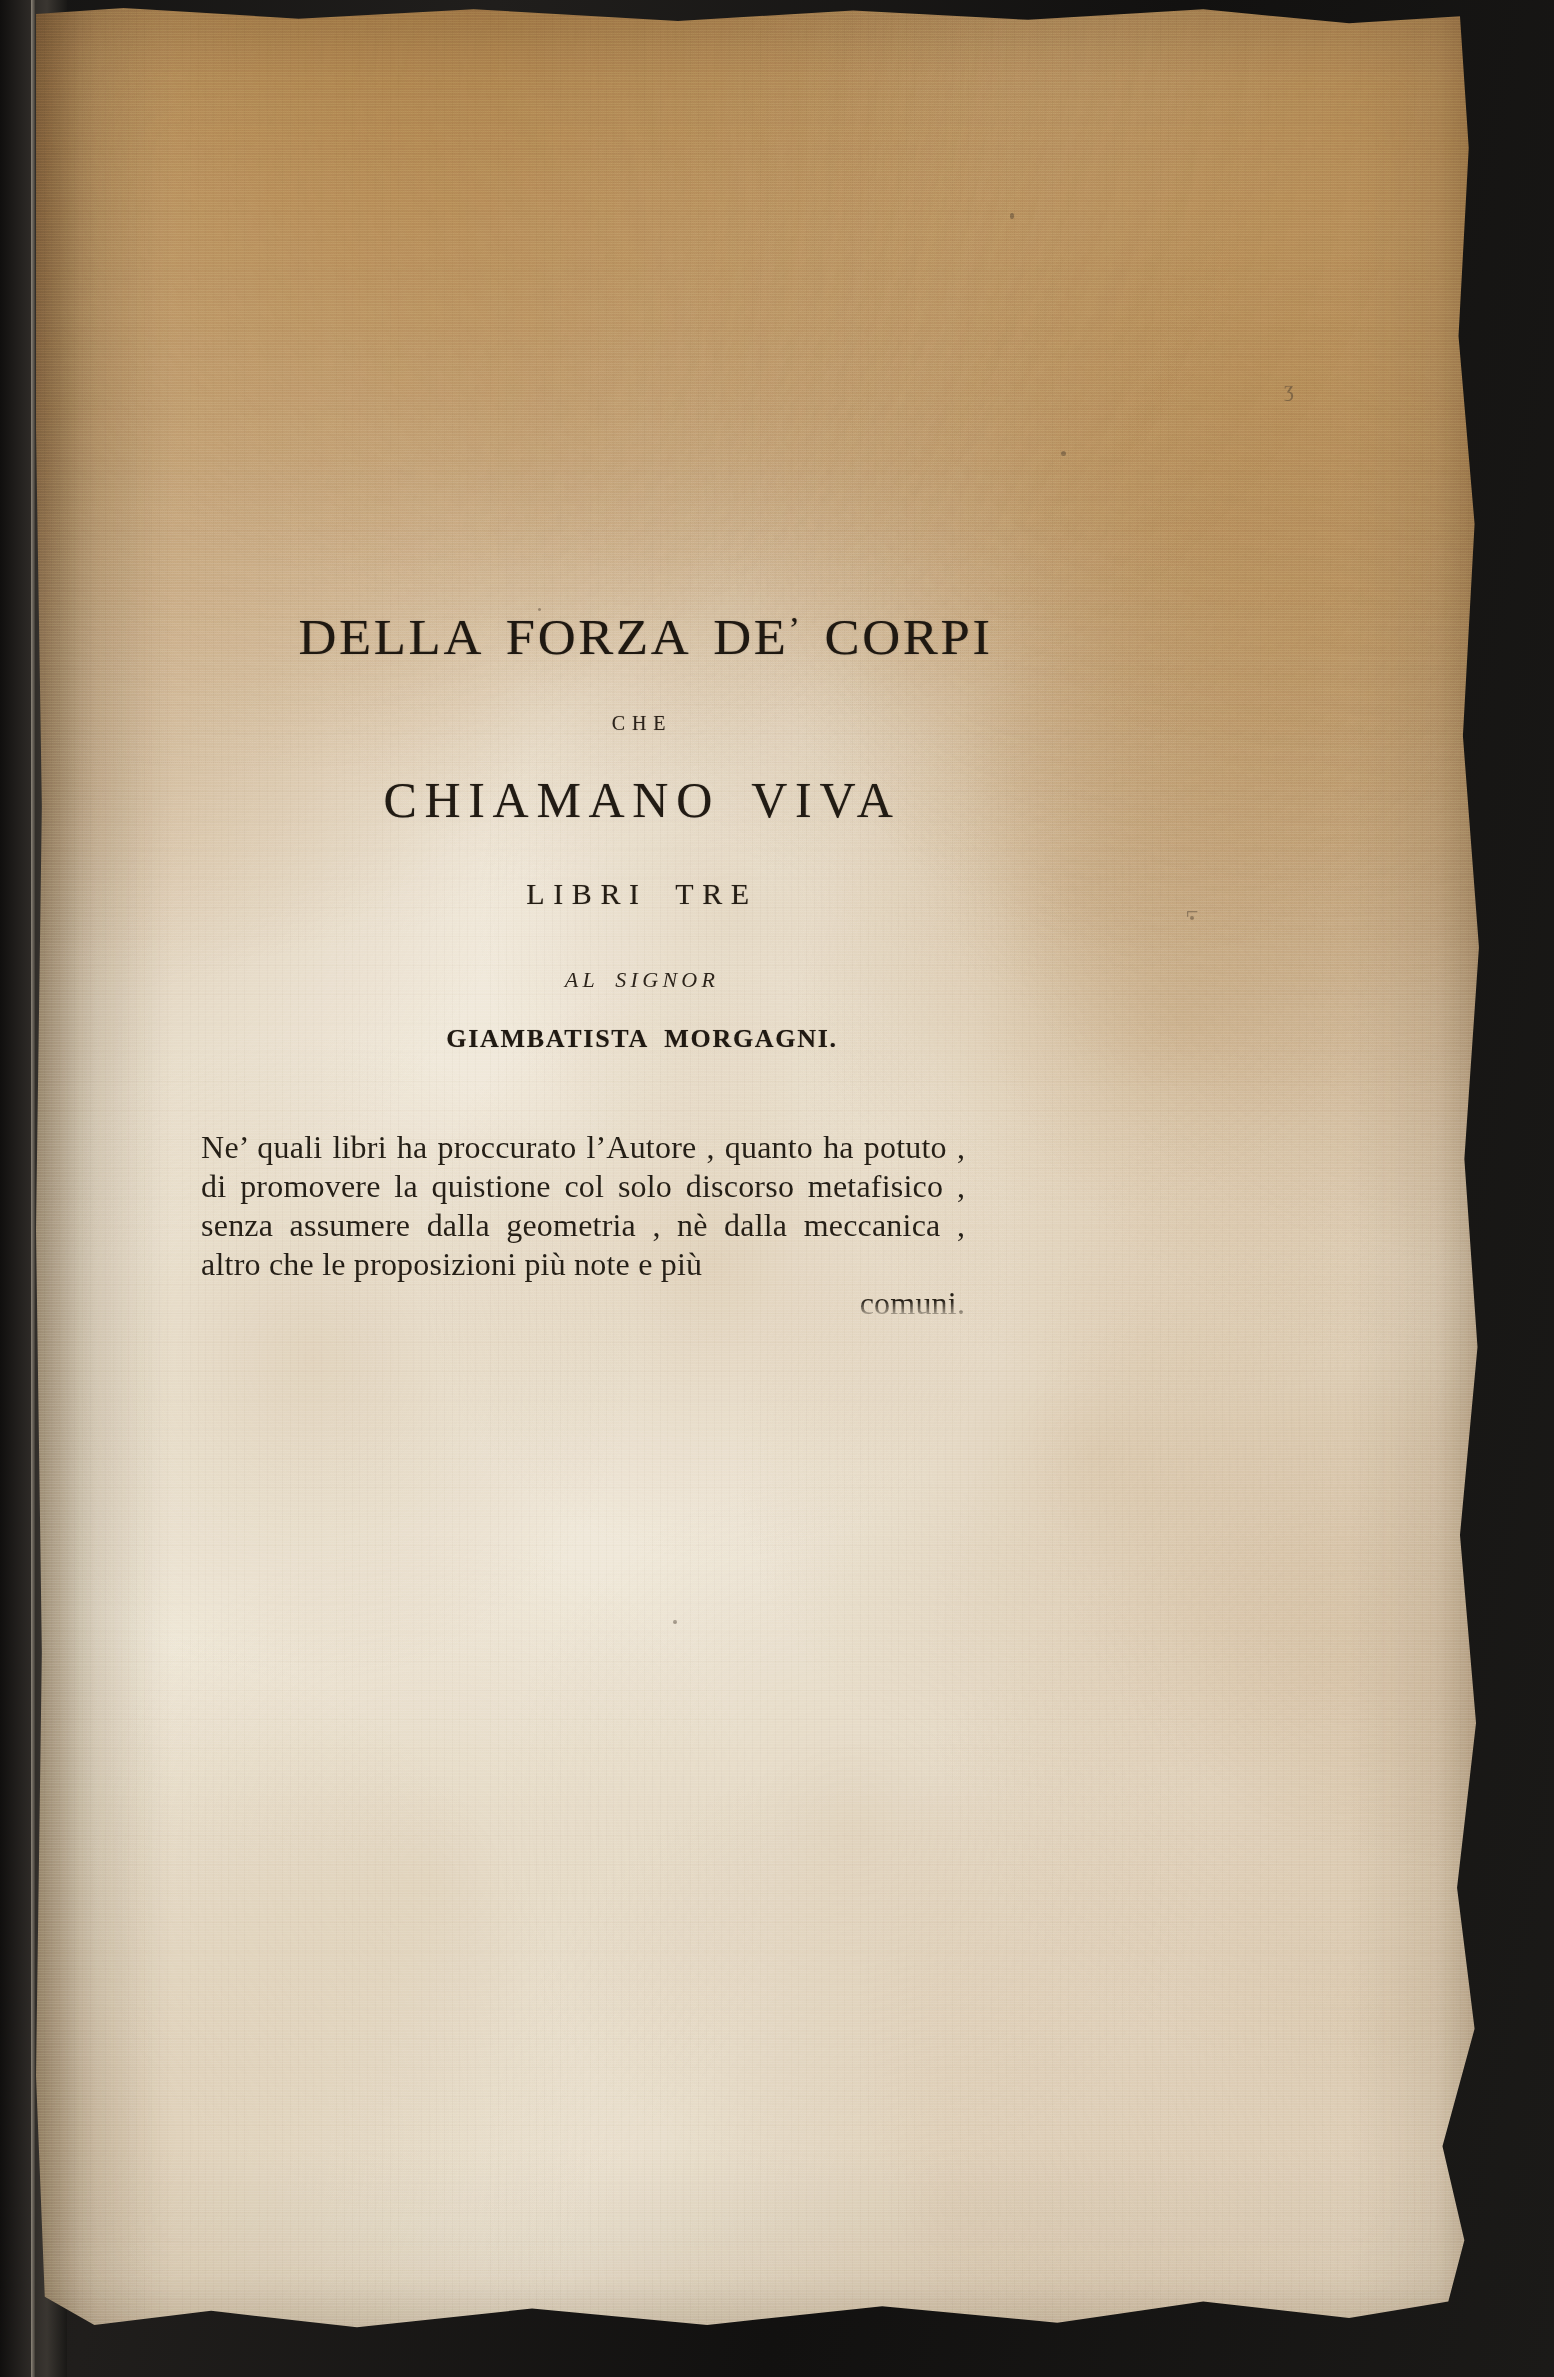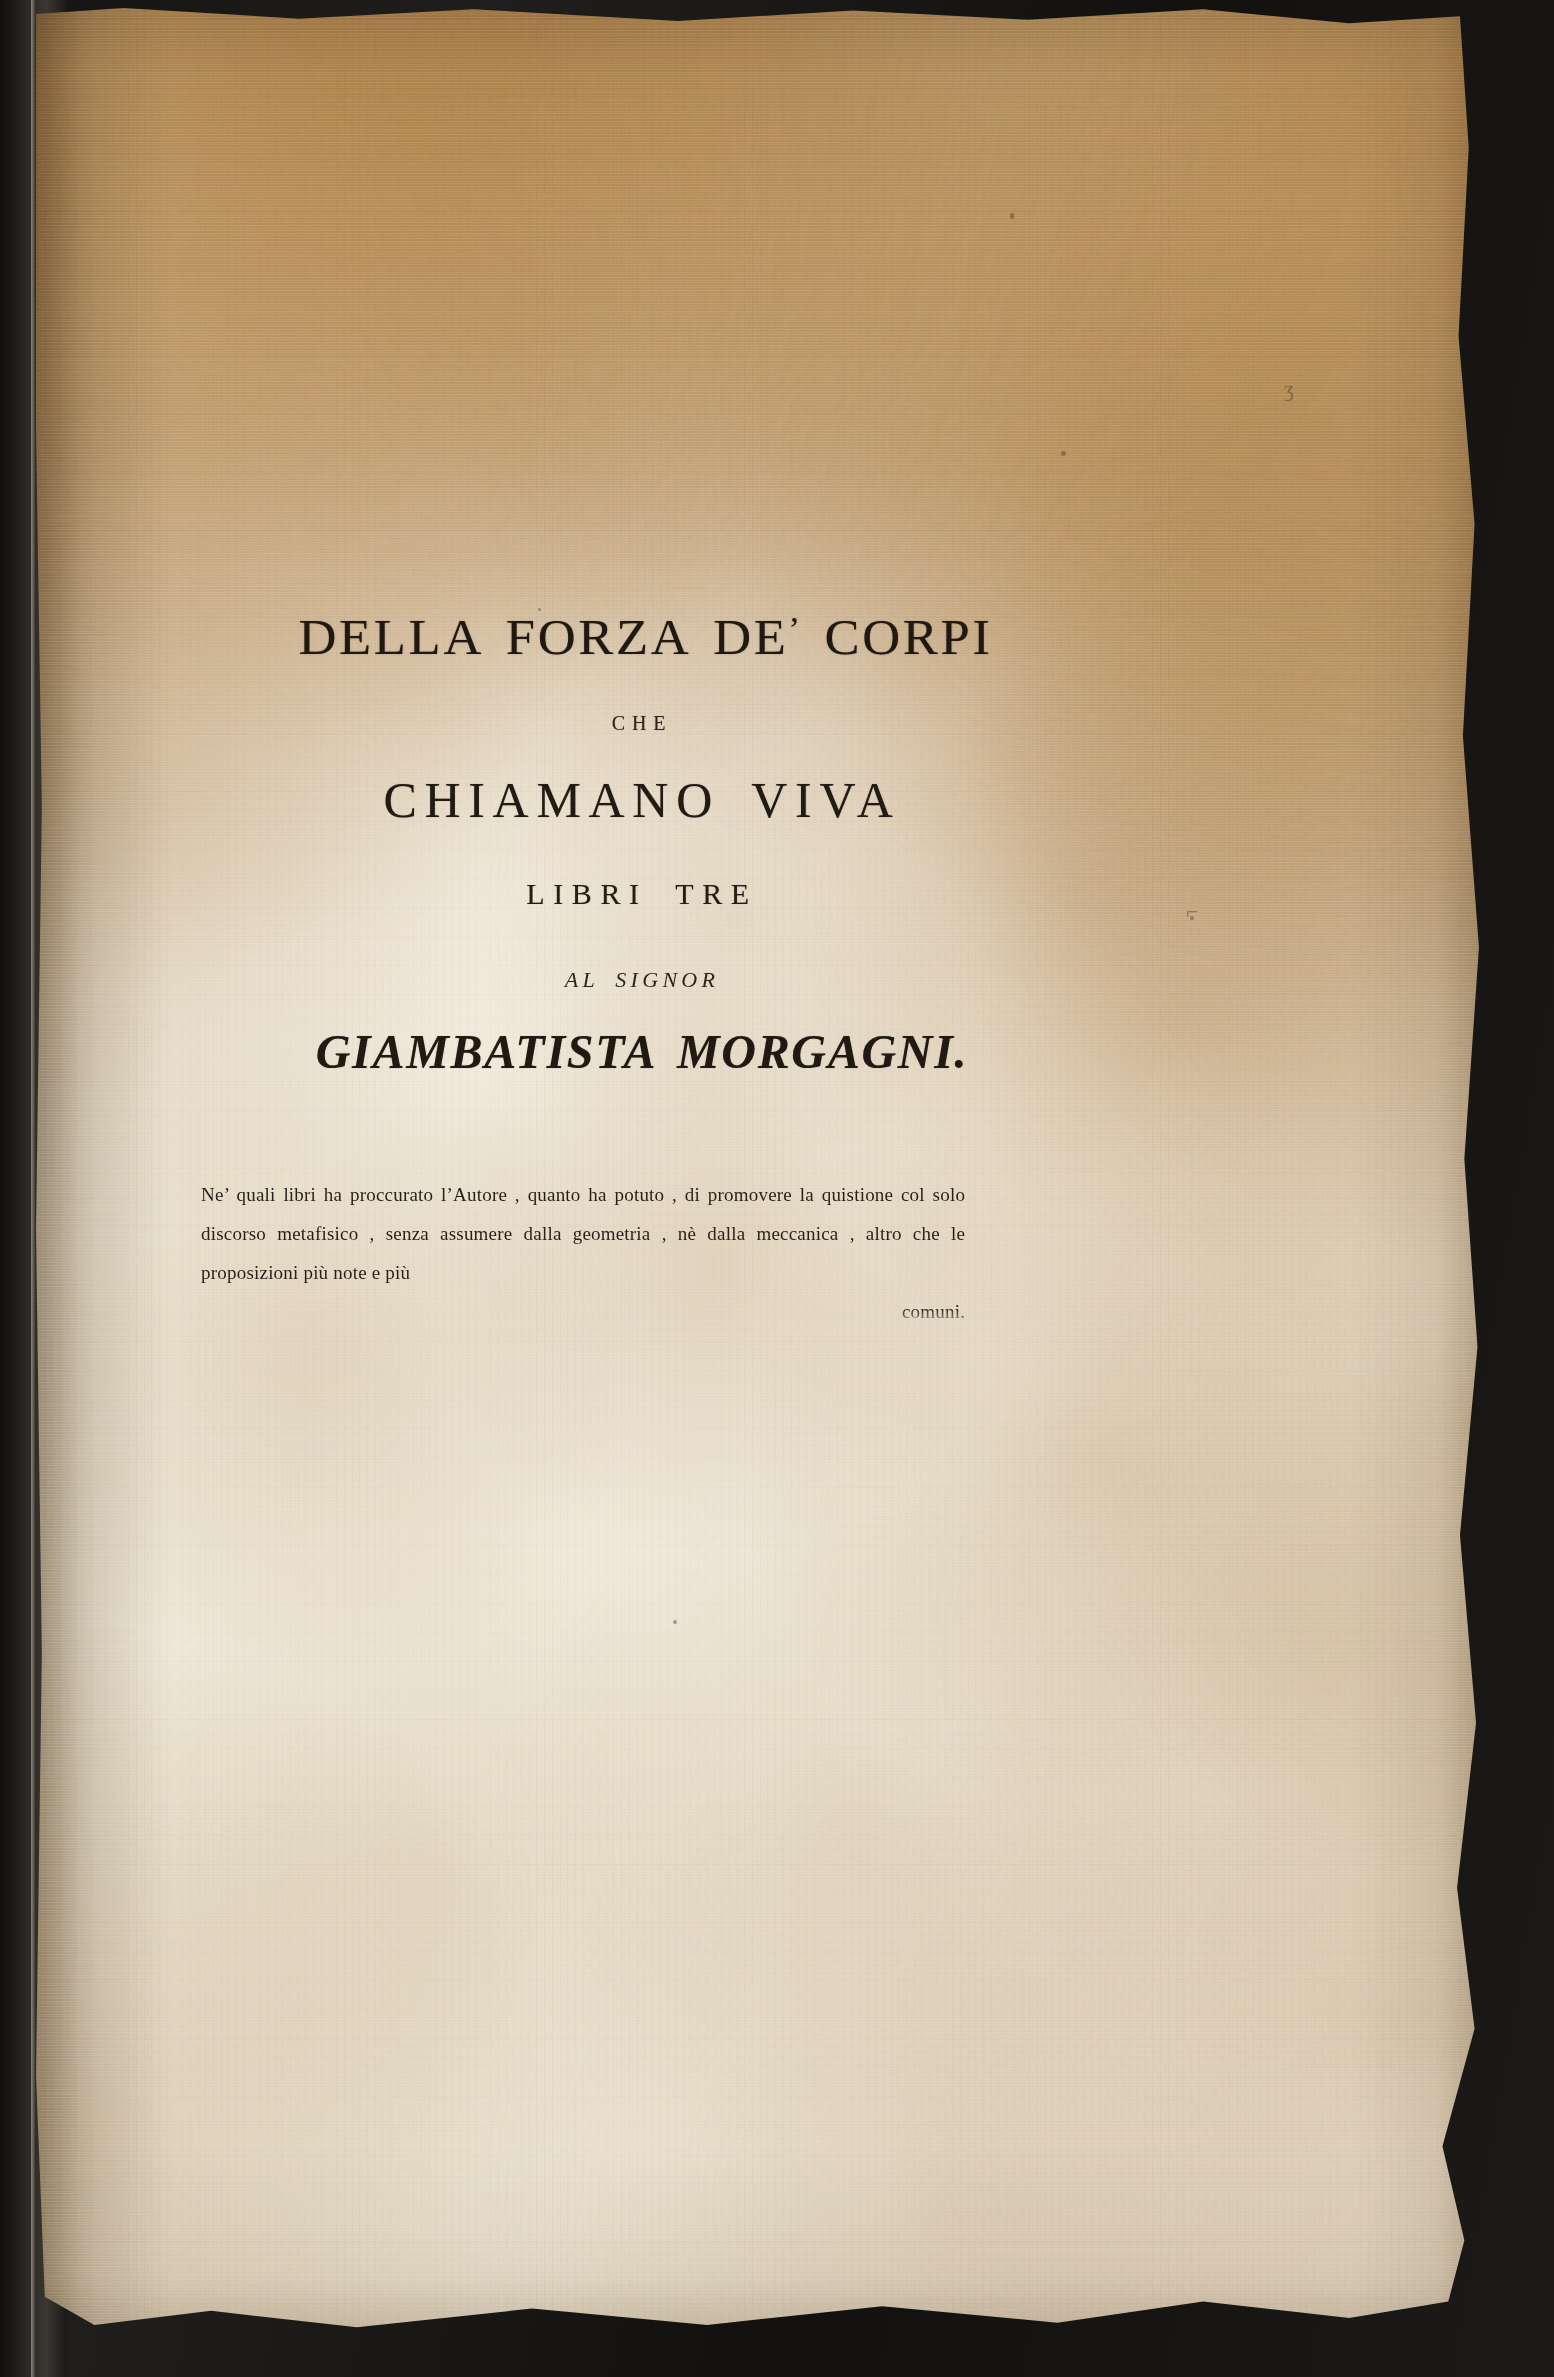--- a/index.html
+++ b/index.html
@@ -212,35 +212,34 @@
   .line-alsignor {
     font-size: 22px;
     font-style: italic;
     letter-spacing: 4.3px;
     word-spacing: 6.9px;
     margin-top: 56px;
     color: #2b231a;
   }
 
   .line-dedicatee {
-    font-size: 48px;
-    font-style: italic;
+    font-size: 26px;
     font-weight: 700;
     letter-spacing: 1.7px;
     word-spacing: 8.6px;
     margin-top: 31px;
     color: #1f1912;
     text-shadow: 0 0 1px rgba(40,30,20,0.45);
   }
 
   .blurb {
-    margin-top: 96px;
+    margin-top: 74px;
     width: 764px;
     text-align: justify;
-    font-size: 19px;
+    font-size: 32px;
     line-height: 39px;
     color: #241e16;
     margin-left: 5.1px;
     letter-spacing: 0.2px;
   }
   .blurb .last {
     display: block;
     text-align: right;
     
     -webkit-mask-image: linear-gradient(180deg, rgba(0,0,0,1) 42%, rgba(0,0,0,0.25) 82%, rgba(0,0,0,0) 100%);

